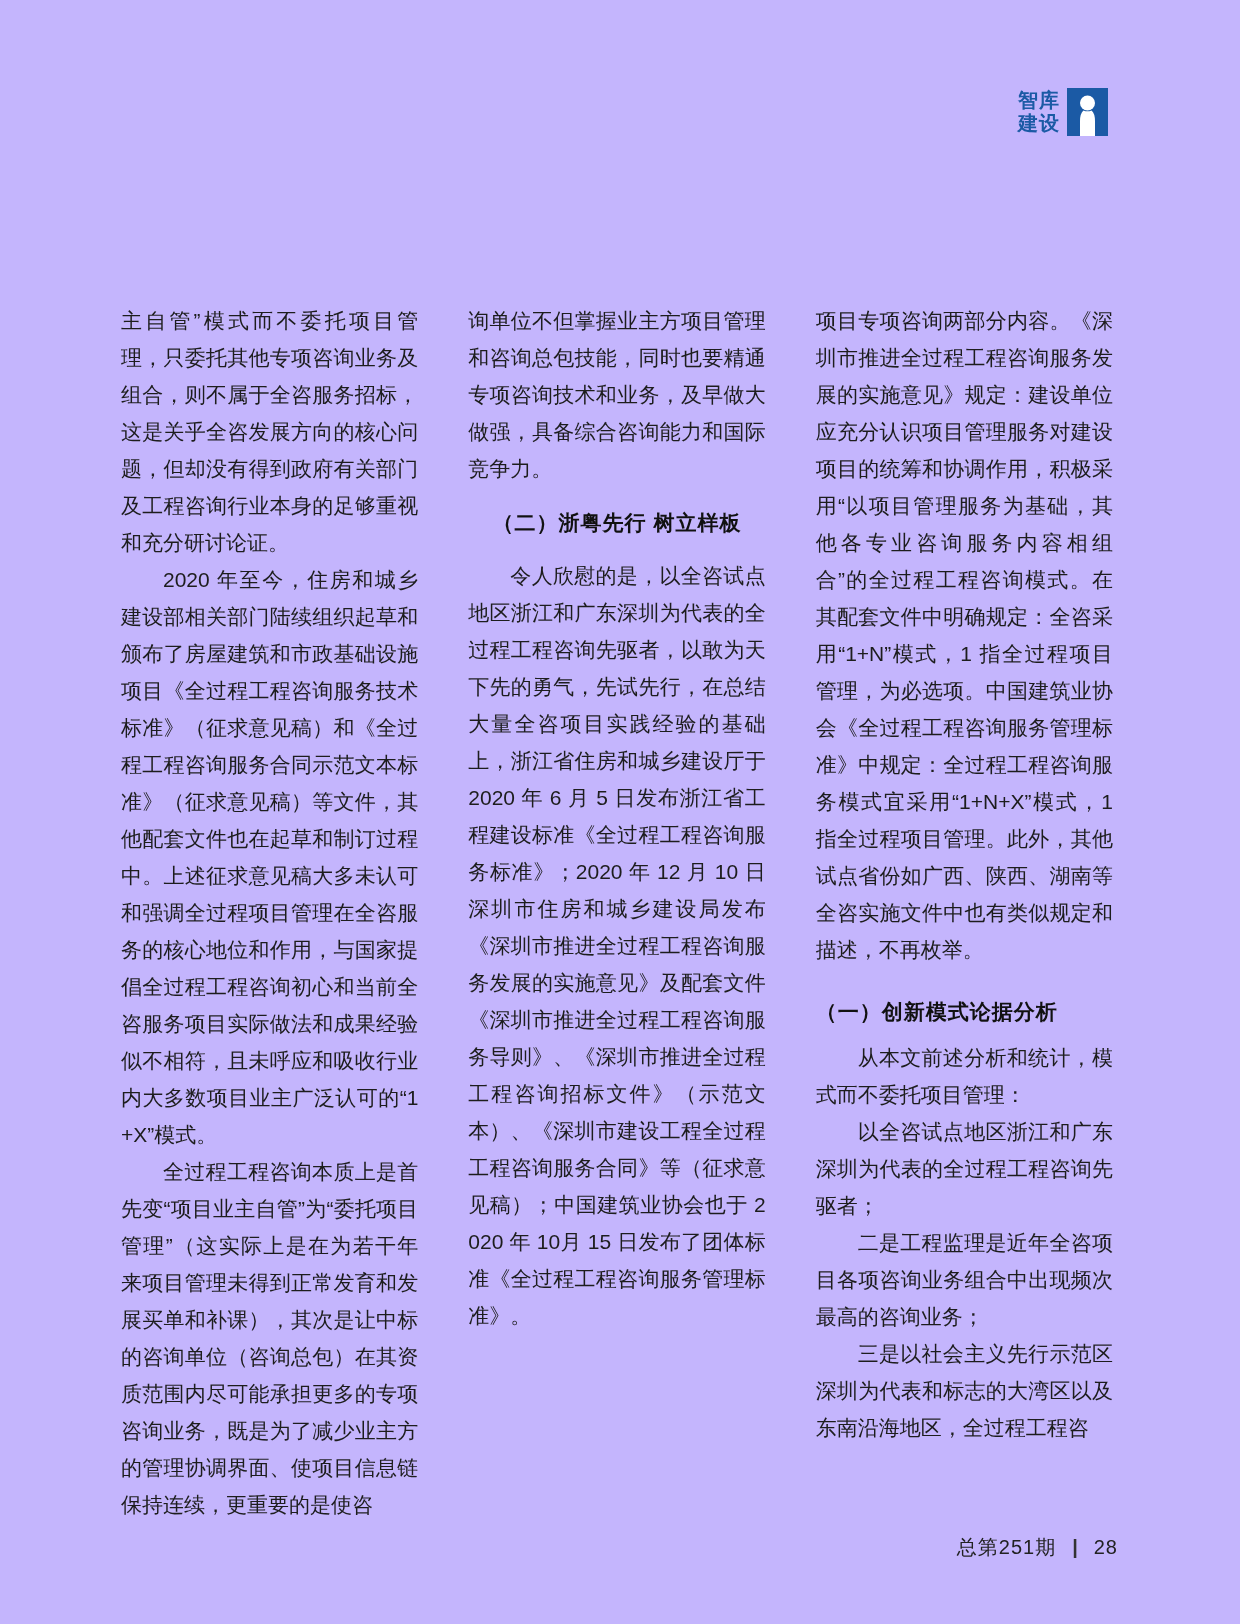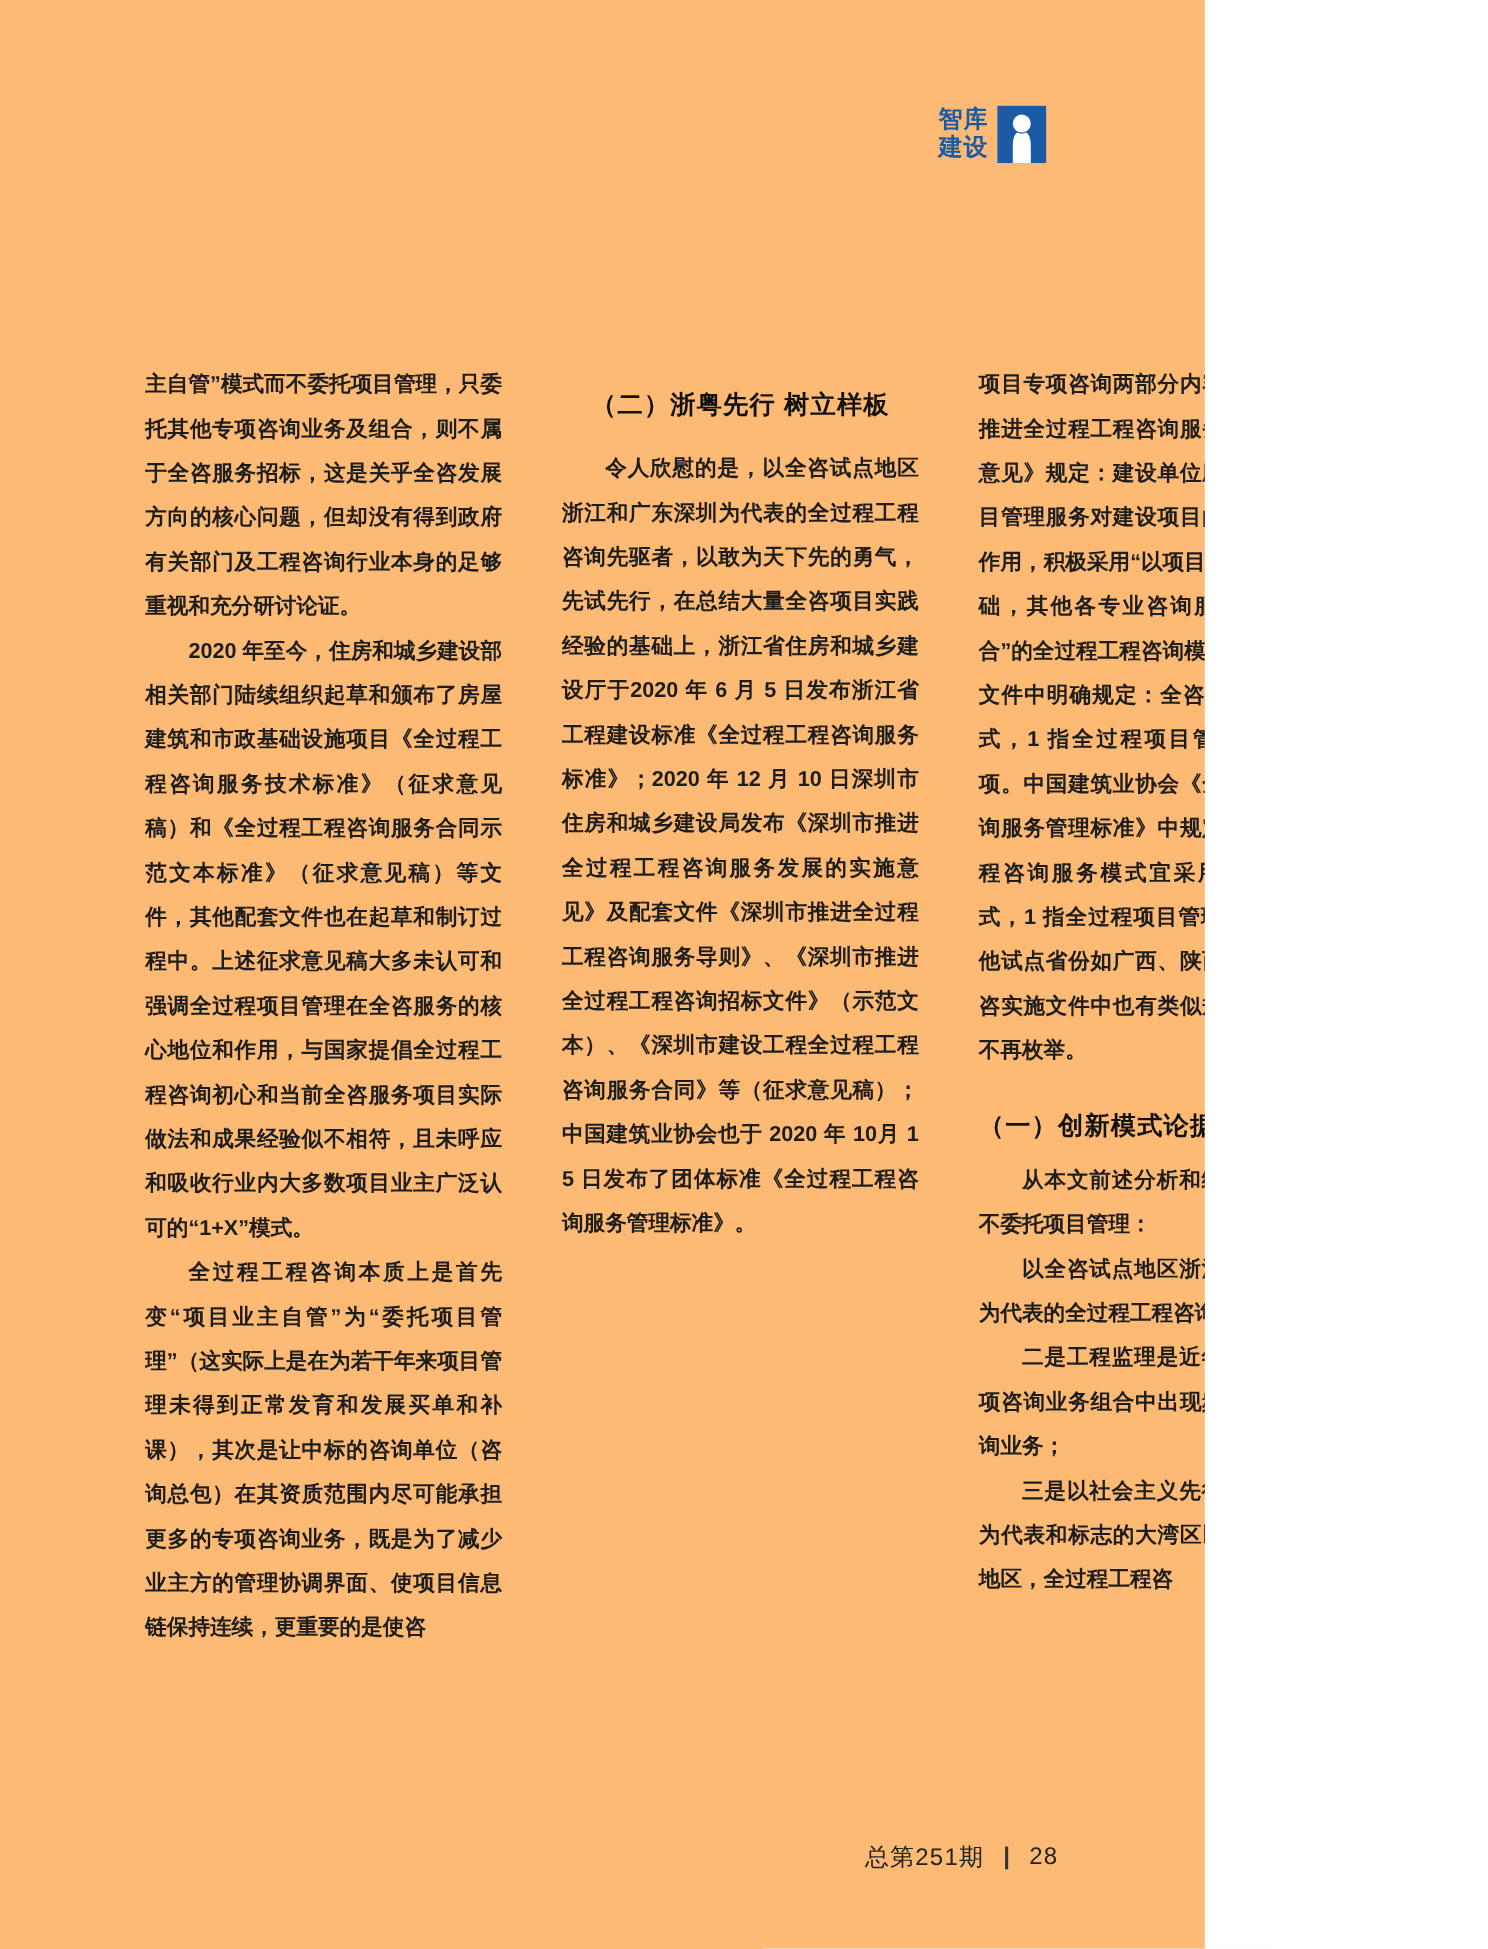--- a/index.html
+++ b/index.html
@@ -3,23 +3,23 @@
 <meta charset="utf-8">
 <style>
   html, body {
     margin: 0;
     padding: 0;
     background: #ffffff;
     font-family: "Liberation Sans", sans-serif;
   }
   .page {
     position: relative;
-    width: 1004px;
+    width: 1240px;
     height: 1624px;
-    background: #fdba74;
+    background: #c4b5fd;
     overflow: hidden;
     color: #1d1d1d;
   }
 
   
   .logo-group {
     position: absolute;
     top: 88px;
     right: 132px;
     display: flex;
@@ -47,27 +47,26 @@
     width: 992px;
     display: flex;
     gap: 50px;
   }
   .col {
     flex: 1 1 0;
     min-width: 0;
   }
   .col p {
     margin: 0;
-    font-size: 18px;
+    font-size: 21px;
     line-height: 37px;
     text-align: justify;
     text-justify: inter-ideograph;
     color: #1d1d1d;
     word-break: break-all;
-    font-weight: bold;
   }
   .col p.indent { text-indent: 2em; }
 
   .h-sub {
     margin: 17px 0 16px 0;
     font-size: 21px;
     line-height: 37px;
     font-weight: bold;
     color: #111111;
     text-align: center;
@@ -132,20 +131,21 @@
 
   <div class="columns">
 
     <div class="col">
       <p>主自管”模式而不委托项目管理，只委托其他专项咨询业务及组合，则不属于全咨服务招标，这是关乎全咨发展方向的核心问题，但却没有得到政府有关部门及工程咨询行业本身的足够重视和充分研讨论证。</p>
       <p class="indent">2020 年至今，住房和城乡建设部相关部门陆续组织起草和颁布了房屋建筑和市政基础设施项目《全过程工程咨询服务技术标准》（征求意见稿）和《全过程工程咨询服务合同示范文本标准》（征求意见稿）等文件，其他配套文件也在起草和制订过程中。上述征求意见稿大多未认可和强调全过程项目管理在全咨服务的核心地位和作用，与国家提倡全过程工程咨询初心和当前全咨服务项目实际做法和成果经验似不相符，且未呼应和吸收行业内大多数项目业主广泛认可的“1+X”模式。</p>
       <p class="indent">全过程工程咨询本质上是首先变“项目业主自管”为“委托项目管理”（这实际上是在为若干年来项目管理未得到正常发育和发展买单和补课），其次是让中标的咨询单位（咨询总包）在其资质范围内尽可能承担更多的专项咨询业务，既是为了减少业主方的管理协调界面、使项目信息链保持连续，更重要的是使咨</p>
     </div>
 
     <div class="col">
+      <p>询单位不但掌握业主方项目管理和咨询总包技能，同时也要精通专项咨询技术和业务，及早做大做强，具备综合咨询能力和国际竞争力。</p>
       <div class="h-sub">（二）浙粤先行 树立样板</div>
       <p class="indent">令人欣慰的是，以全咨试点地区浙江和广东深圳为代表的全过程工程咨询先驱者，以敢为天下先的勇气，先试先行，在总结大量全咨项目实践经验的基础上，浙江省住房和城乡建设厅于2020 年 6 月 5 日发布浙江省工程建设标准《全过程工程咨询服务标准》；2020 年 12 月 10 日深圳市住房和城乡建设局发布《深圳市推进全过程工程咨询服务发展的实施意见》及配套文件《深圳市推进全过程工程咨询服务导则》、《深圳市推进全过程工程咨询招标文件》（示范文本）、《深圳市建设工程全过程工程咨询服务合同》等（征求意见稿）；中国建筑业协会也于 2020 年 10月 15 日发布了团体标准《全过程工程咨询服务管理标准》。</p>
     </div>
 
     <div class="col">
       <p>项目专项咨询两部分内容。《深圳市推进全过程工程咨询服务发展的实施意见》规定：建设单位应充分认识项目管理服务对建设项目的统筹和协调作用，积极采用“以项目管理服务为基础，其他各专业咨询服务内容相组合”的全过程工程咨询模式。在其配套文件中明确规定：全咨采用“1+N”模式，1 指全过程项目管理，为必选项。中国建筑业协会《全过程工程咨询服务管理标准》中规定：全过程工程咨询服务模式宜采用“1+N+X”模式，1 指全过程项目管理。此外，其他试点省份如广西、陕西、湖南等全咨实施文件中也有类似规定和描述，不再枚举。</p>
       <div class="h-sub2">（一）创新模式论据分析</div>
       <p class="indent">从本文前述分析和统计，模式而不委托项目管理：</p>
       <p class="indent">以全咨试点地区浙江和广东深圳为代表的全过程工程咨询先驱者；</p>
       <p class="indent">二是工程监理是近年全咨项目各项咨询业务组合中出现频次最高的咨询业务；</p>

